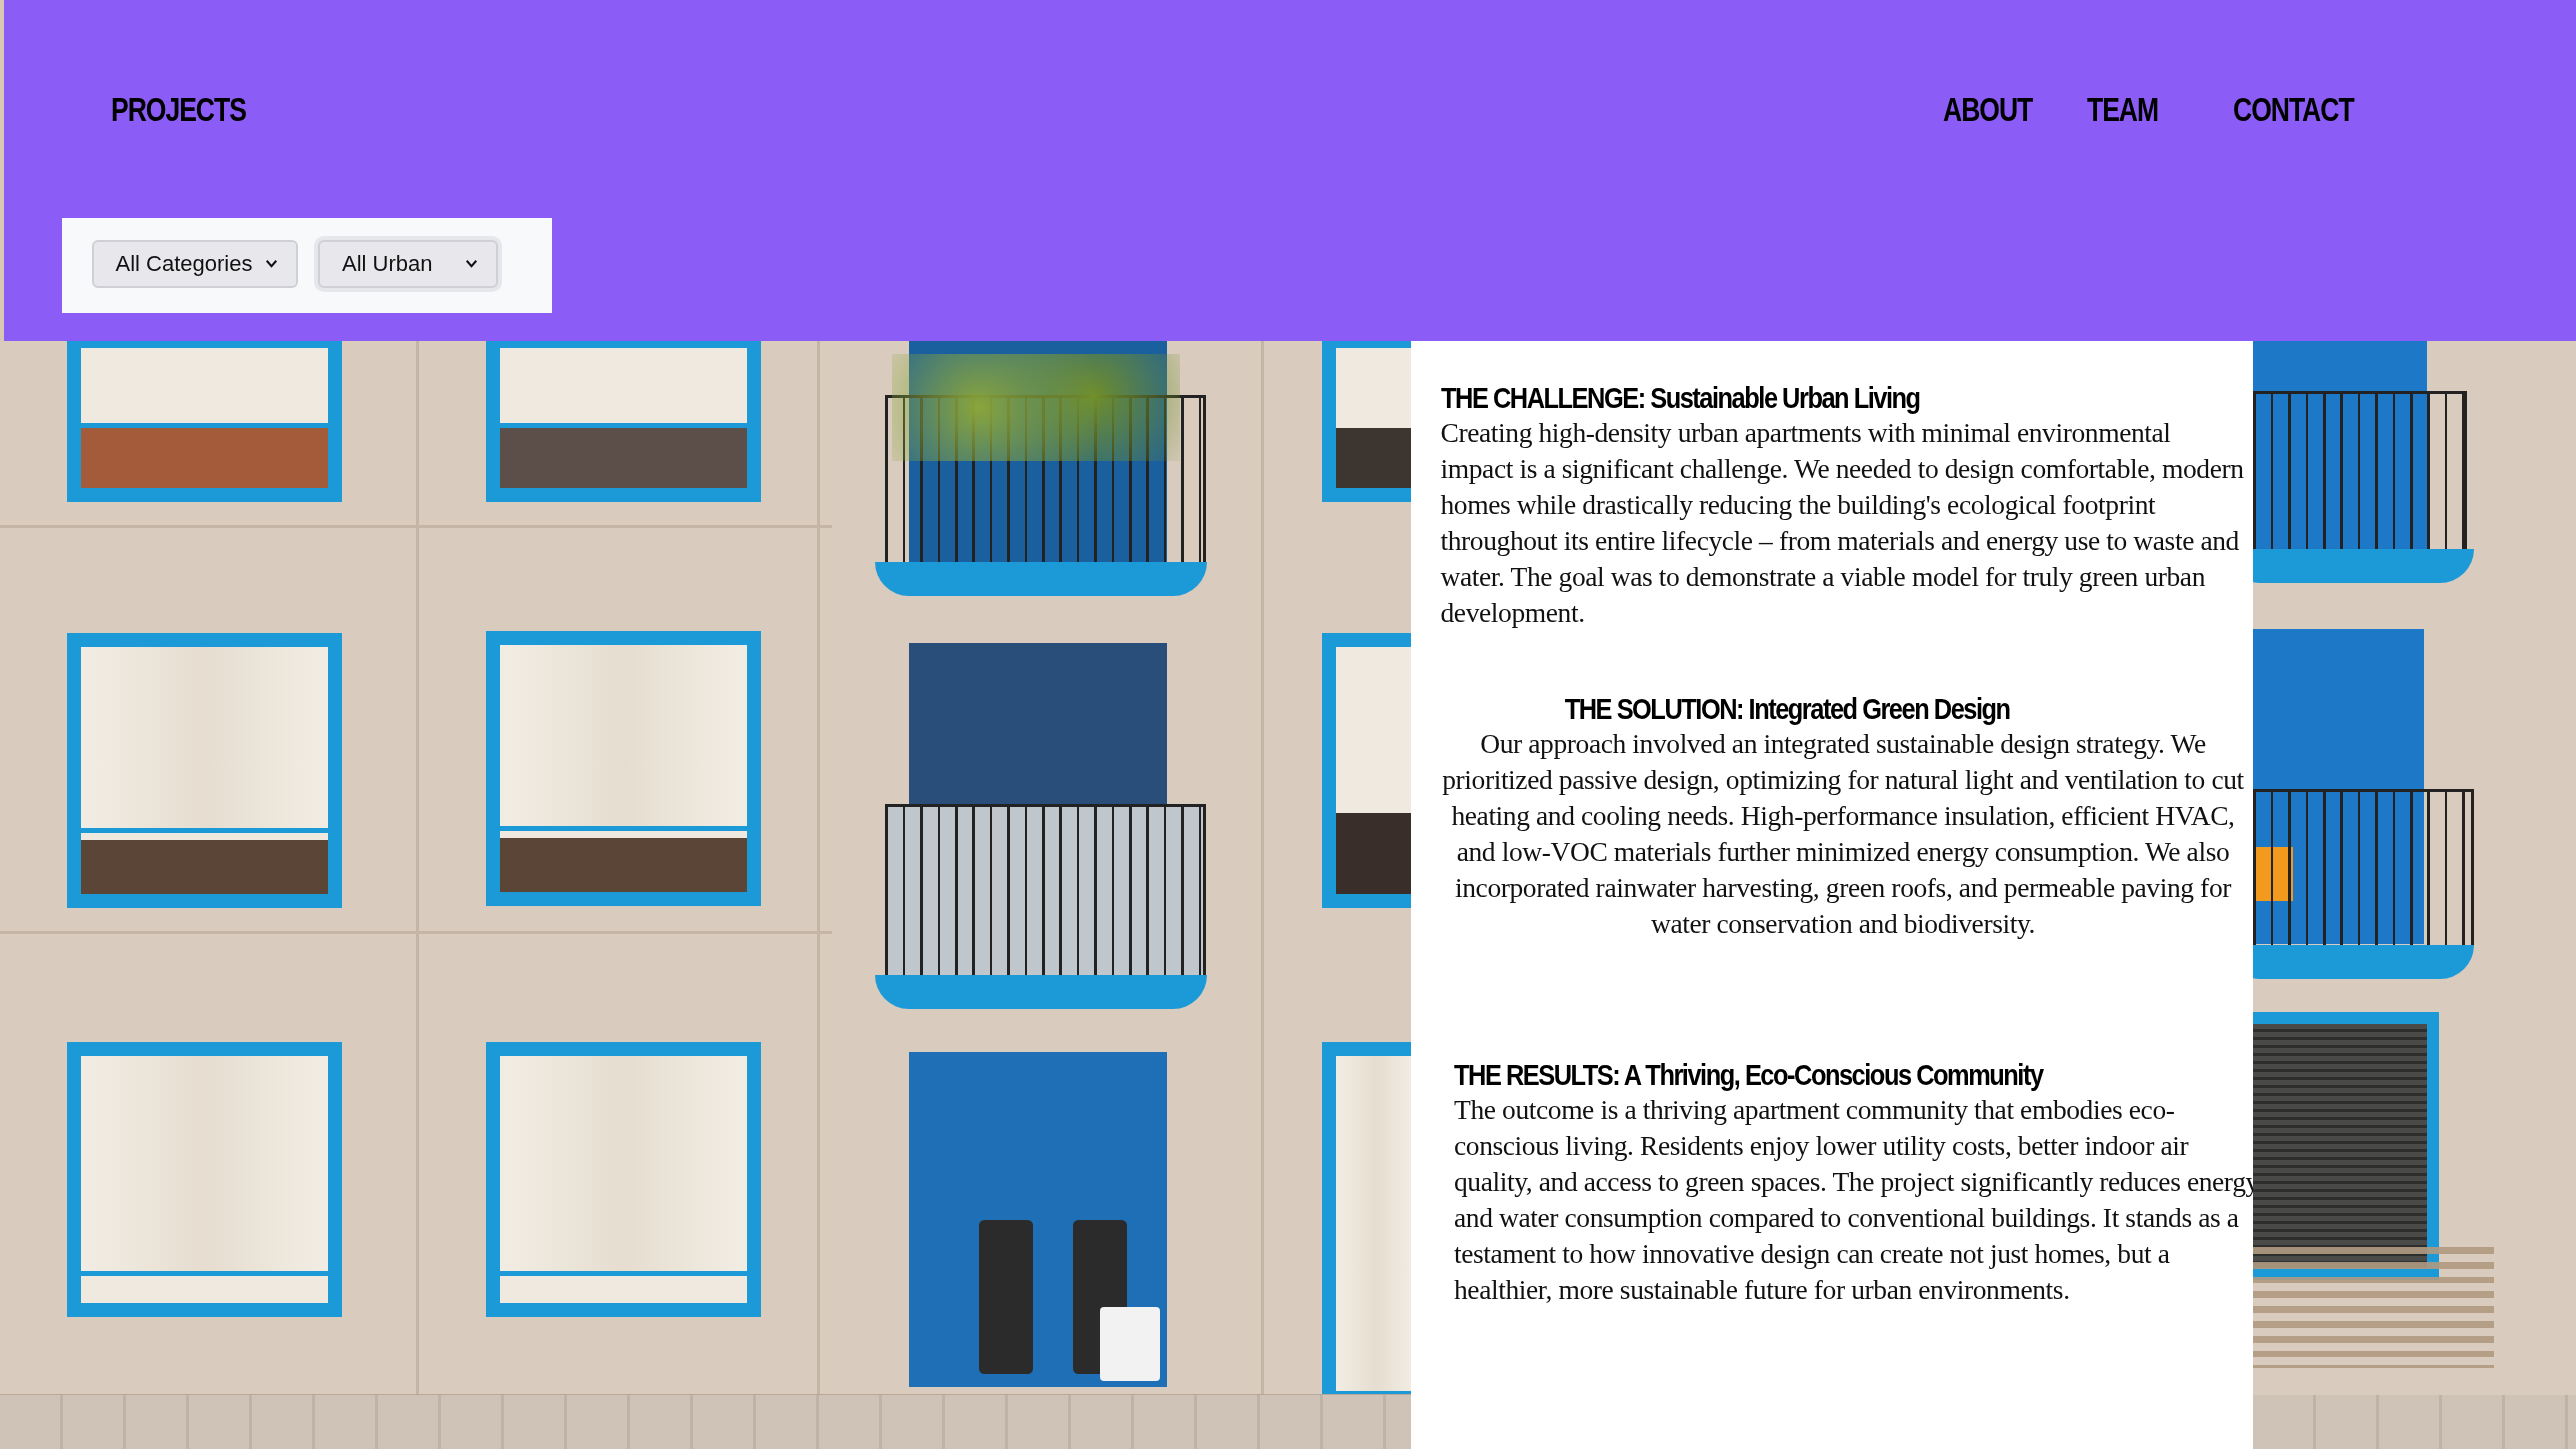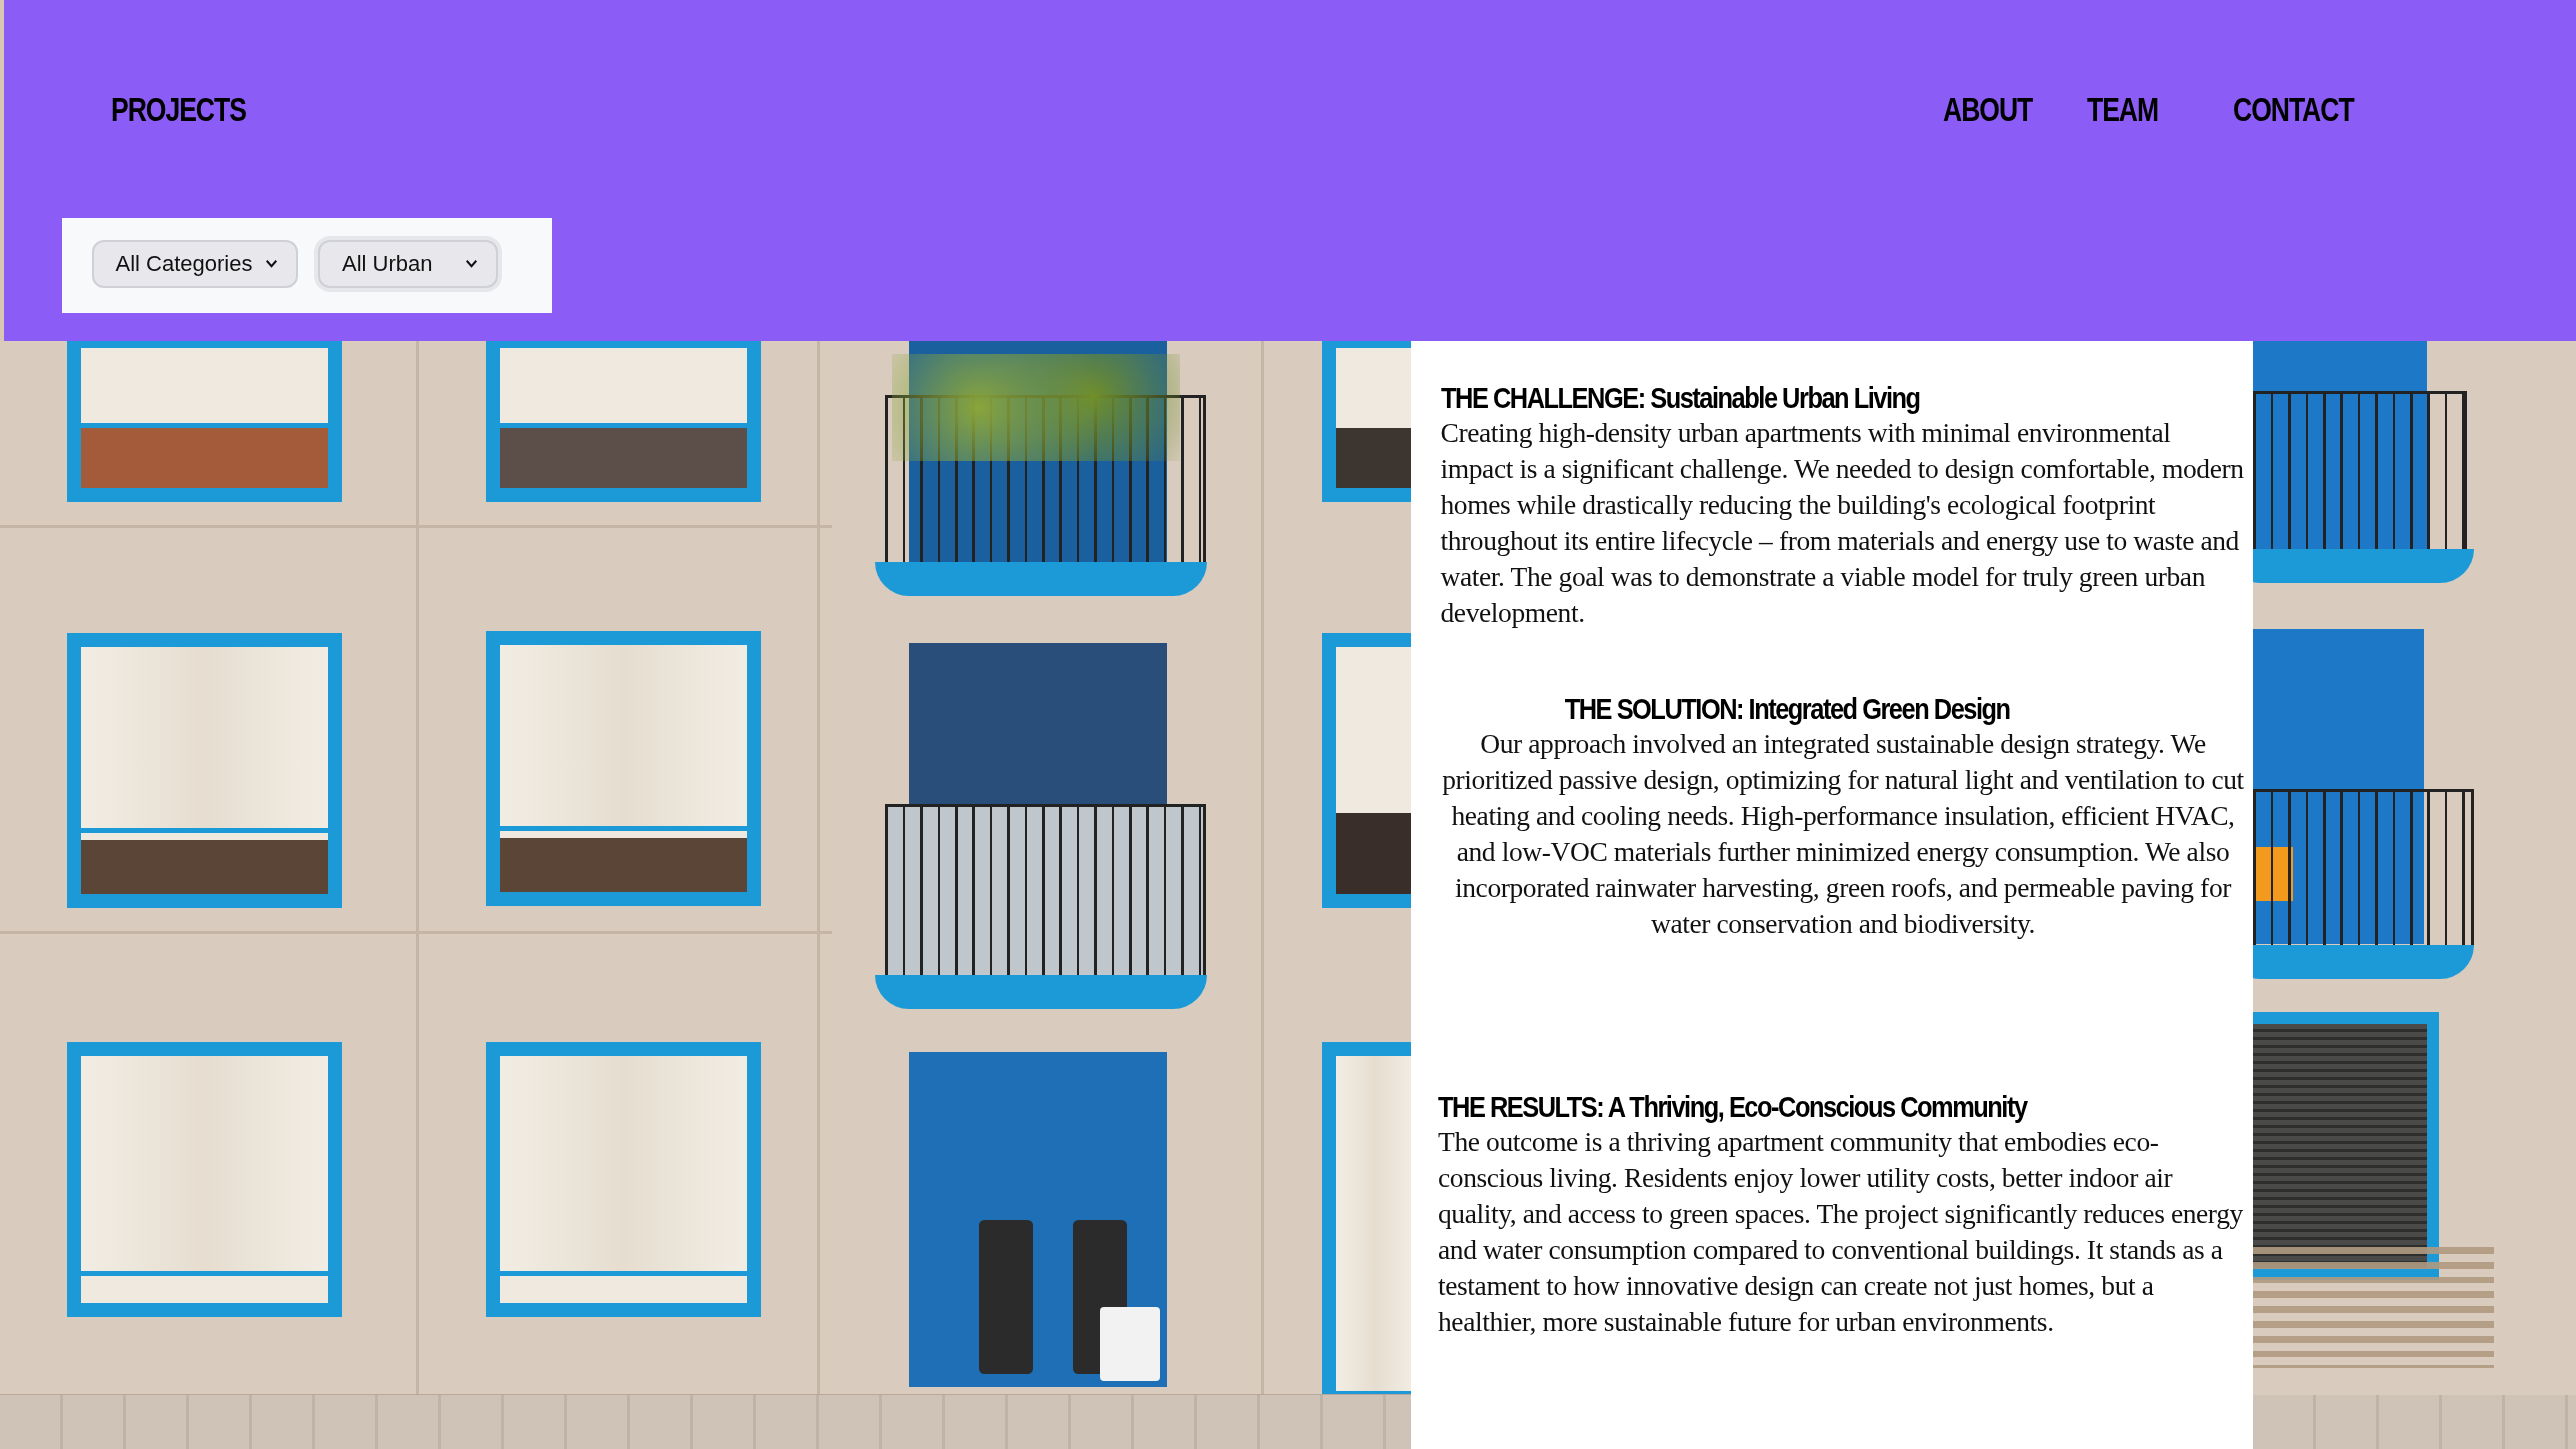--- a/index.html
+++ b/index.html
@@ -1,21 +1,21 @@
 <!DOCTYPE html>
 <html style="font-size:10.7px"><head>
 <meta charset="utf-8">
 <style>
   html,body{margin:0;padding:0;}
   body{width:2576px;height:1449px;position:relative;overflow:hidden;background:#d8c7b3;font-family:"Liberation Sans",sans-serif;}
   
   .header{position:absolute;left:4px;top:0;width:2572px;height:341px;background:#8b5cf6;}
   .nav-link{position:absolute;top:90px;font-family:"Liberation Sans",sans-serif;font-weight:bold;font-size:34px;color:#000;letter-spacing:-1.3px;transform:scaleX(0.78);transform-origin:left center;text-decoration:none;line-height:38px;cursor:pointer;}
   .filter-bar{position:absolute;left:58px;top:218px;width:490px;height:95px;background:#f8f9fa;}
-  .select{position:absolute;top:21.5px;height:48px;background:#e8e8ec;border:2px solid #cfd0d6;border-radius:12px;box-sizing:border-box;font-family:"Liberation Sans",sans-serif;font-size:22px;color:#111;display:flex;align-items:center;padding-left:22px;cursor:pointer;}
+  .select{position:absolute;top:21.5px;height:48px;background:#e8e8ec;border:2px solid #cfd0d6;border-radius:6px;box-sizing:border-box;font-family:"Liberation Sans",sans-serif;font-size:22px;color:#111;display:flex;align-items:center;padding-left:22px;cursor:pointer;}
   .select .chev{position:absolute;right:14.8px;top:12px;width:19px;height:19px;}
   .select.focus{box-shadow:0 0 0 4px #e6e7eb;}
   .logo{position:absolute;left:936px;top:48px;width:517px;height:255px;}
   
   .photo{position:absolute;top:341px;height:1108px;overflow:hidden;background:#d9ccbf;}
   .photo-left{left:0;width:1411px;}
   .photo-right{left:2253px;width:323px;}
   .text-panel{position:absolute;left:1411px;top:341px;width:882px;height:1108px;background:#ffffff;}
   .section{position:absolute;left:29.5px;width:805px;}
   .section h2{margin:0;font-family:"Liberation Sans",sans-serif;font-weight:bold;font-size:29.5px;color:#000;letter-spacing:-1.7px;transform:scaleX(0.86);transform-origin:left center;white-space:nowrap;line-height:35px;}
@@ -123,21 +123,21 @@
 
 <main class="text-panel">
   <section class="section" style="top:39px;">
     <h2>THE CHALLENGE: Sustainable Urban Living</h2>
     <p>Creating high-density urban apartments with minimal environmental impact is a significant challenge. We needed to design comfortable, modern homes while drastically reducing the building's ecological footprint throughout its entire lifecycle – from materials and energy use to waste and water. The goal was to demonstrate a viable model for truly green urban development.</p>
   </section>
   <section class="section" style="top:350px;text-align:center;">
     <h2>THE SOLUTION: Integrated Green Design</h2>
     <p>Our approach involved an integrated sustainable design strategy. We prioritized passive design, optimizing for natural light and ventilation to cut heating and cooling needs. High-performance insulation, efficient HVAC, and low-VOC materials further minimized energy consumption. We also incorporated rainwater harvesting, green roofs, and permeable paving for water conservation and biodiversity.</p>
   </section>
-  <section class="section" style="top:716px;left:27px;margin-top:32px;">
+  <section class="section" style="top:716px;left:43px;">
     <h2>THE RESULTS: A Thriving, Eco-Conscious Community</h2>
     <p>The outcome is a thriving apartment community that embodies eco-conscious living. Residents enjoy lower utility costs, better indoor air quality, and access to green spaces. The project significantly reduces energy and water consumption compared to conventional buildings. It stands as a testament to how innovative design can create not just homes, but a healthier, more sustainable future for urban environments.</p>
   </section>
 </main>
 
 <div class="photo photo-right">
   <div class="doorway" style="left:0;top:0;width:174px;height:221px;background:#1e78c8;"></div>
   <div class="railing" style="left:0;top:50px;width:208px;height:158px;"></div>
   <div class="balcony-slab" style="left:-27px;top:208px;width:248px;"></div>
   <div class="doorway" style="left:0;top:288px;width:171px;height:315px;background:#1e78c8;"></div>

